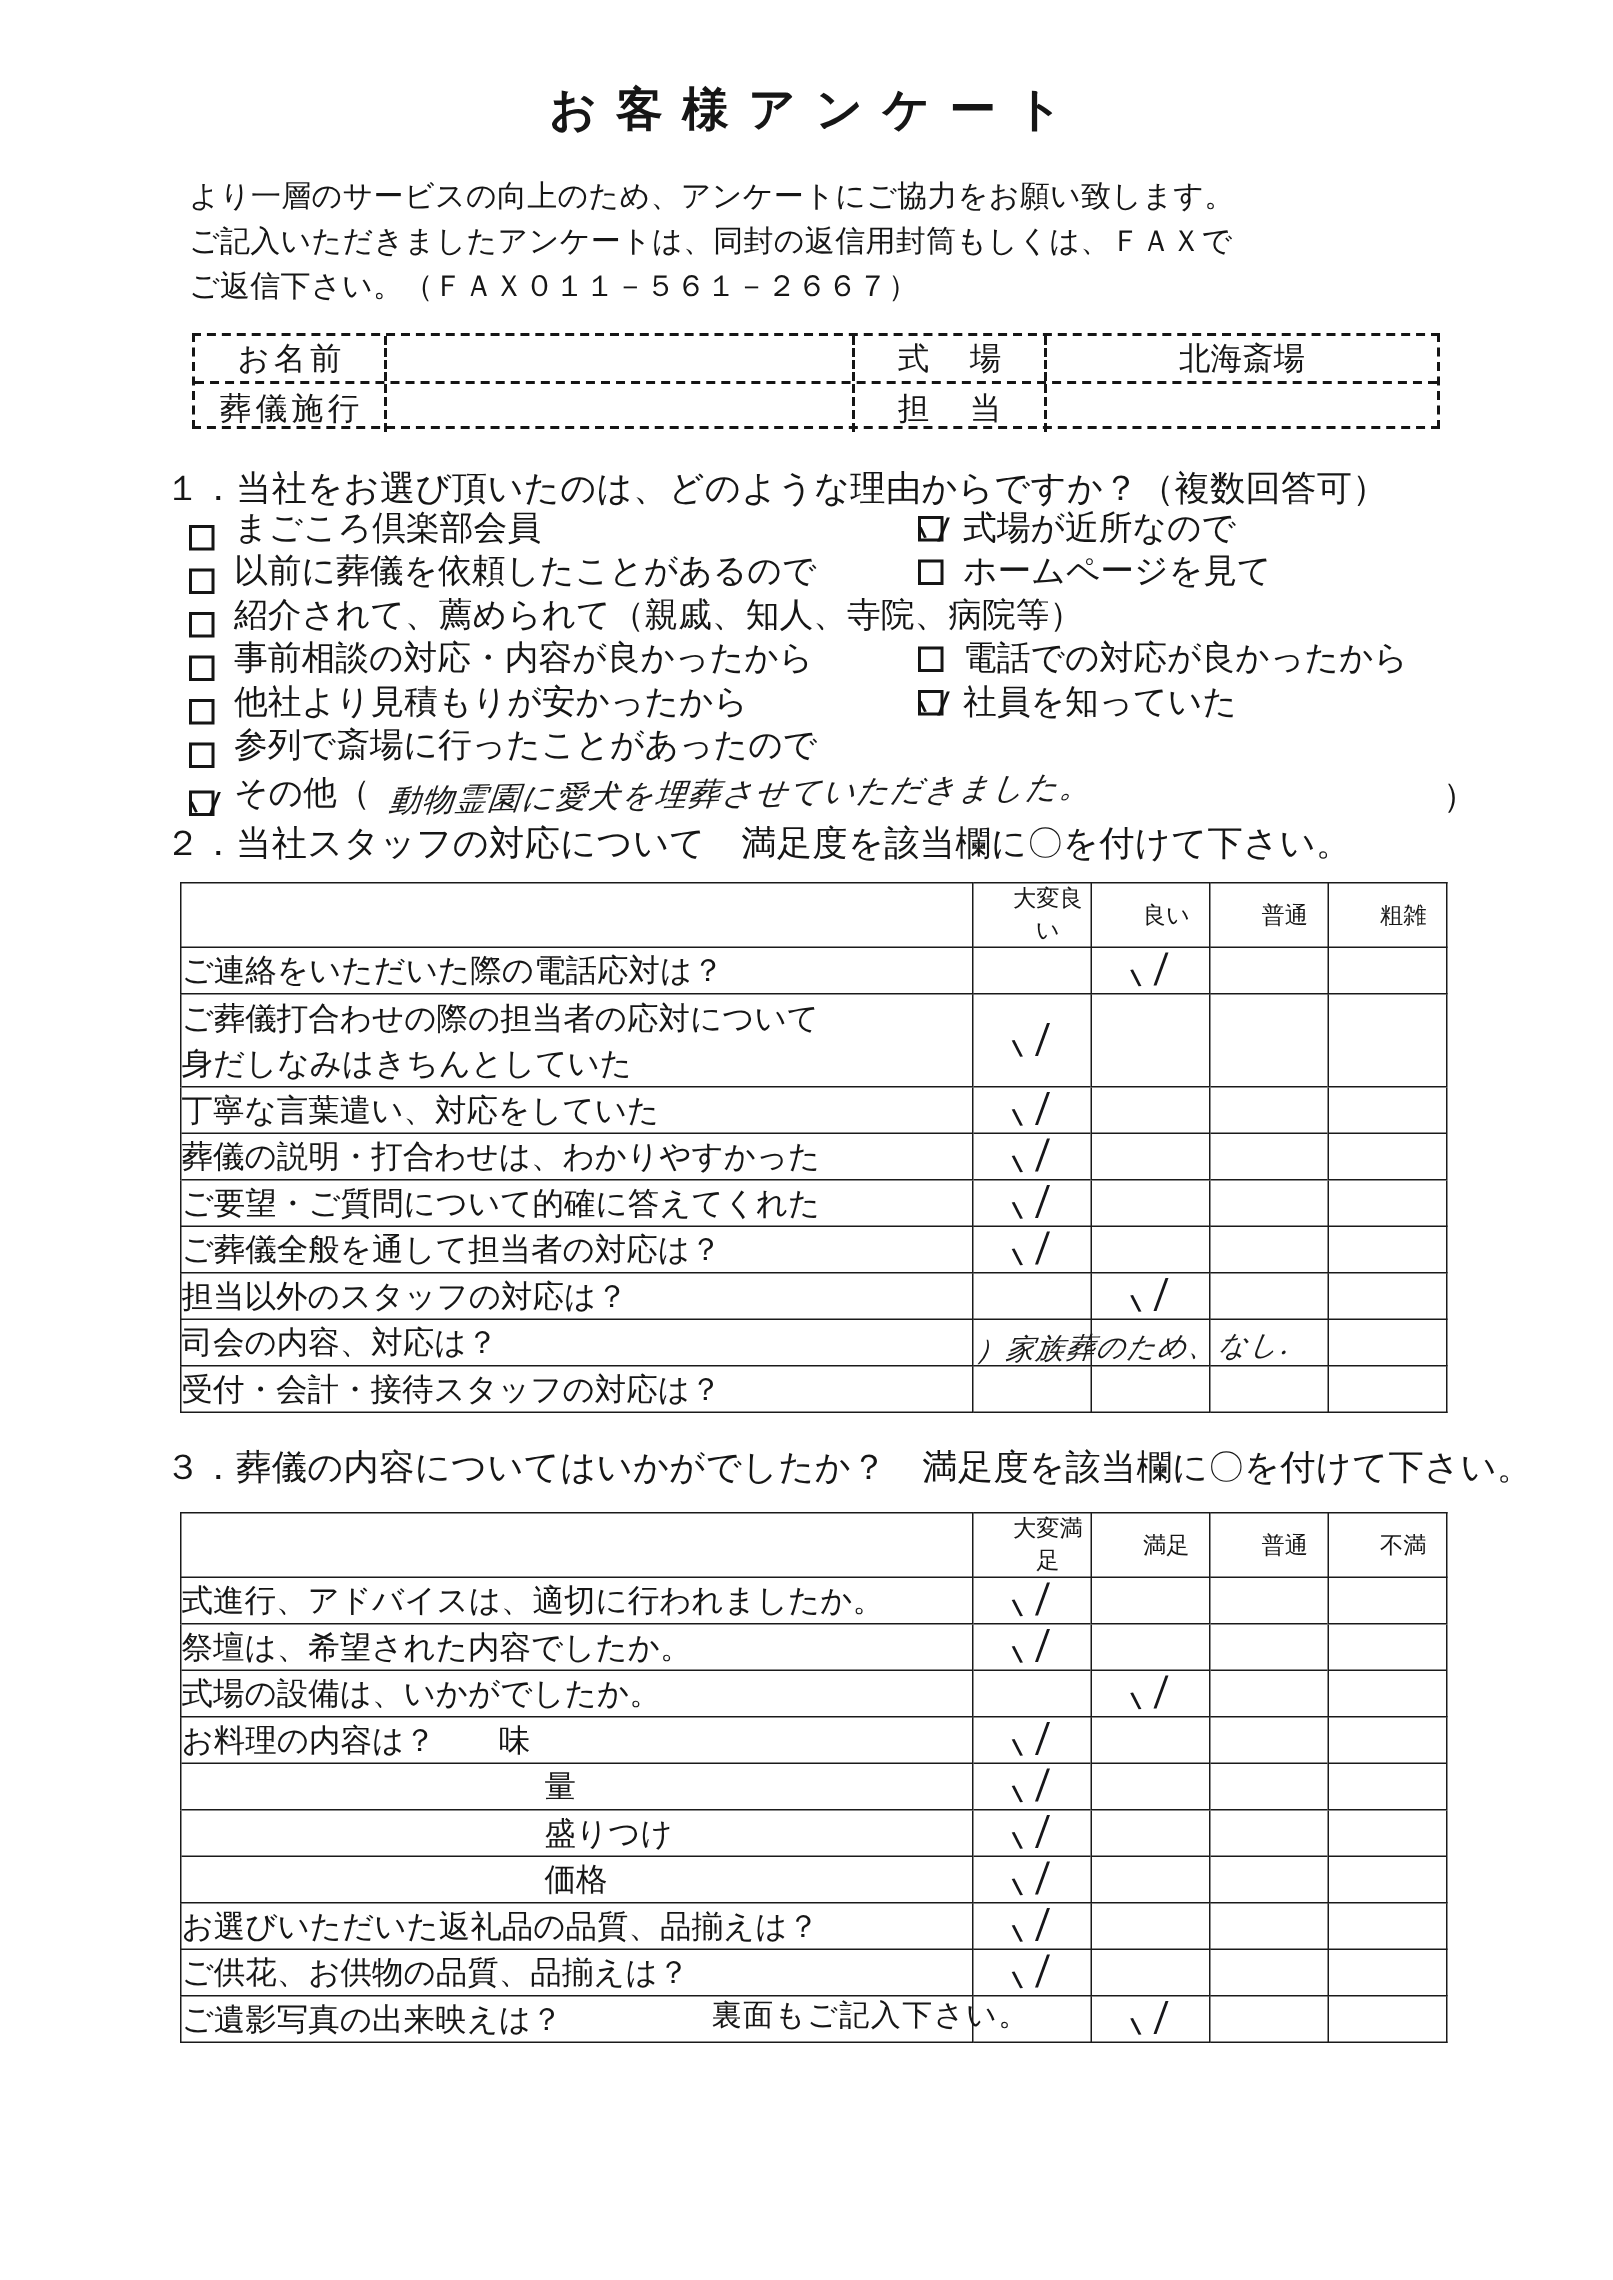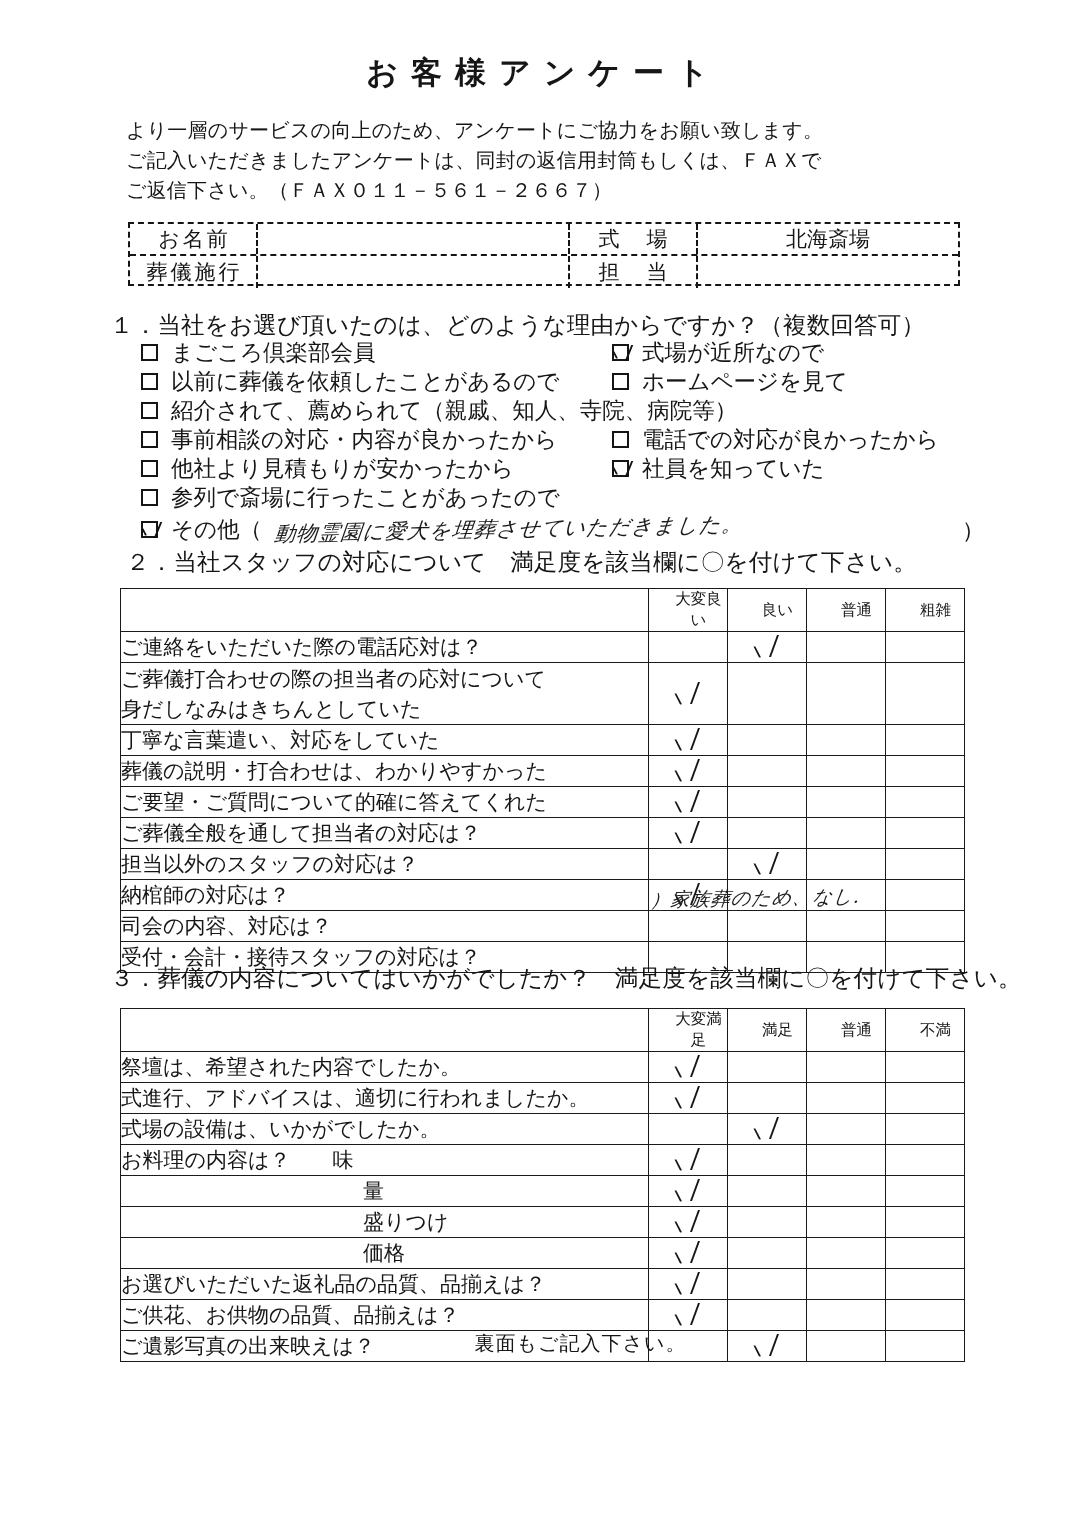--- a/index.html
+++ b/index.html
@@ -91,21 +91,21 @@
   .info-cell-value.venue-val { width: 260px; }
 
   
   .q-heading {
     position: absolute;
     font-size: 23.5px;
     white-space: nowrap;
     letter-spacing: 0.2px;
   }
   #q1-heading { top: 309px; left: 110px; }
-  #q2-heading { top: 546px; left: 110px; margin-left: 16px; }
+  #q2-heading { top: 546px; left: 110px; }
   #q3-heading { top: 962px; left: 110px; }
 
   
   .cb-area {
     position: absolute;
     top: 338px;
     left: 126px;
     width: 880px;
   }
   .cb-line {
@@ -115,21 +115,21 @@
     white-space: nowrap;
   }
   .cb-item {
     position: absolute;
     display: flex;
     align-items: center;
     gap: 13px;
     top: 0;
     line-height: 29px;
   }
-  .cb-item.left  { left: 15px; }
+  .cb-item.left  { left: 0px; align-items: flex-end; }
   .cb-item.right { left: 466px; margin-left: 20px; }
   .cb-box {
     width: 17px;
     height: 17px;
     border: 2px solid #151515;
     box-sizing: border-box;
     position: relative;
     flex: 0 0 auto;
   }
   .cb-box.checked::after {
@@ -458,29 +458,20 @@
     <tr>
       <td class="q-cell">担当以外のスタッフの対応は？</td>
       <td></td>
       <td>
             <span class="mark"></span>
           </td>
       <td></td>
       <td></td>
     </tr>
     <tr>
-      <td class="q-cell">納棺師の対応は？</td>
-      <td>
-            <span class="mark"></span>
-          </td>
-      <td></td>
-      <td></td>
-      <td></td>
-    </tr>
-    <tr>
       <td class="q-cell">司会の内容、対応は？</td>
       <td></td>
       <td></td>
       <td></td>
       <td></td>
     </tr>
     <tr>
       <td class="q-cell">受付・会計・接待スタッフの対応は？</td>
       <td></td>
       <td></td>
@@ -504,30 +495,30 @@
     </colgroup>
     <tbody>
         <tr>
       <th></th>
       <th>大変満足</th>
       <th>満足</th>
       <th>普通</th>
       <th>不満</th>
     </tr>
     <tr class="dash-below">
+      <td class="q-cell">式進行、アドバイスは、適切に行われましたか。</td>
+      <td>
+            <span class="mark"></span>
+          </td>
+      <td></td>
+      <td></td>
+      <td></td>
+    </tr>
+    <tr class="dash-below">
       <td class="q-cell">祭壇は、希望された内容でしたか。</td>
-      <td>
-            <span class="mark"></span>
-          </td>
-      <td></td>
-      <td></td>
-      <td></td>
-    </tr>
-    <tr class="dash-below">
-      <td class="q-cell">式進行、アドバイスは、適切に行われましたか。</td>
       <td>
             <span class="mark"></span>
           </td>
       <td></td>
       <td></td>
       <td></td>
     </tr>
     <tr>
       <td class="q-cell">式場の設備は、いかがでしたか。</td>
       <td></td>

